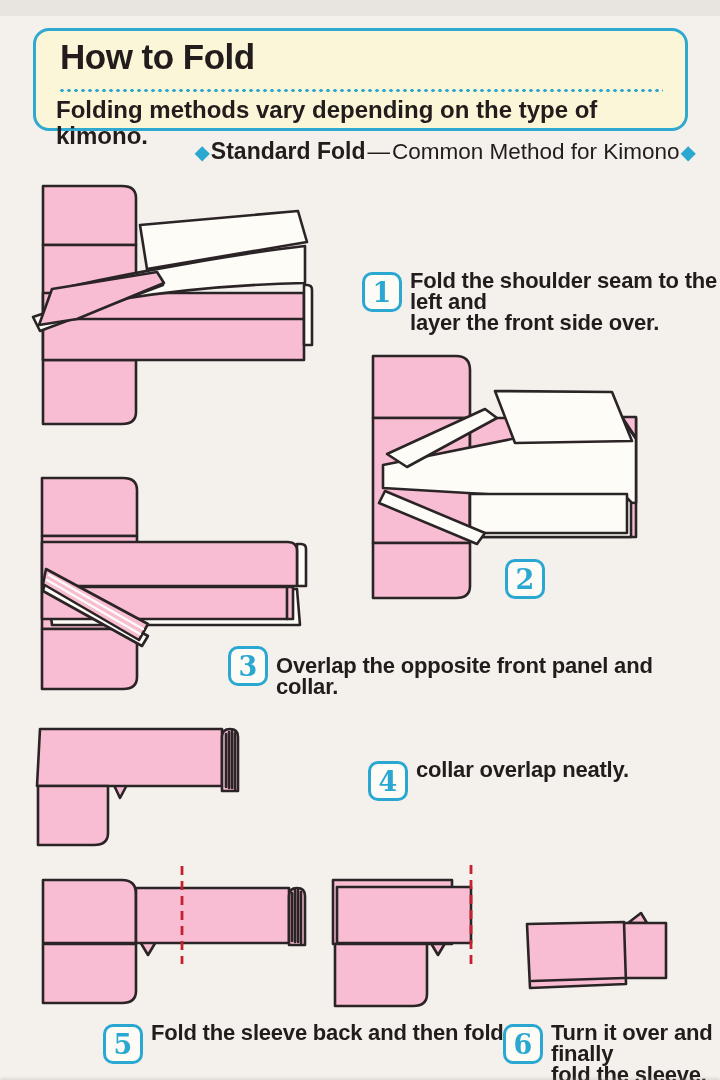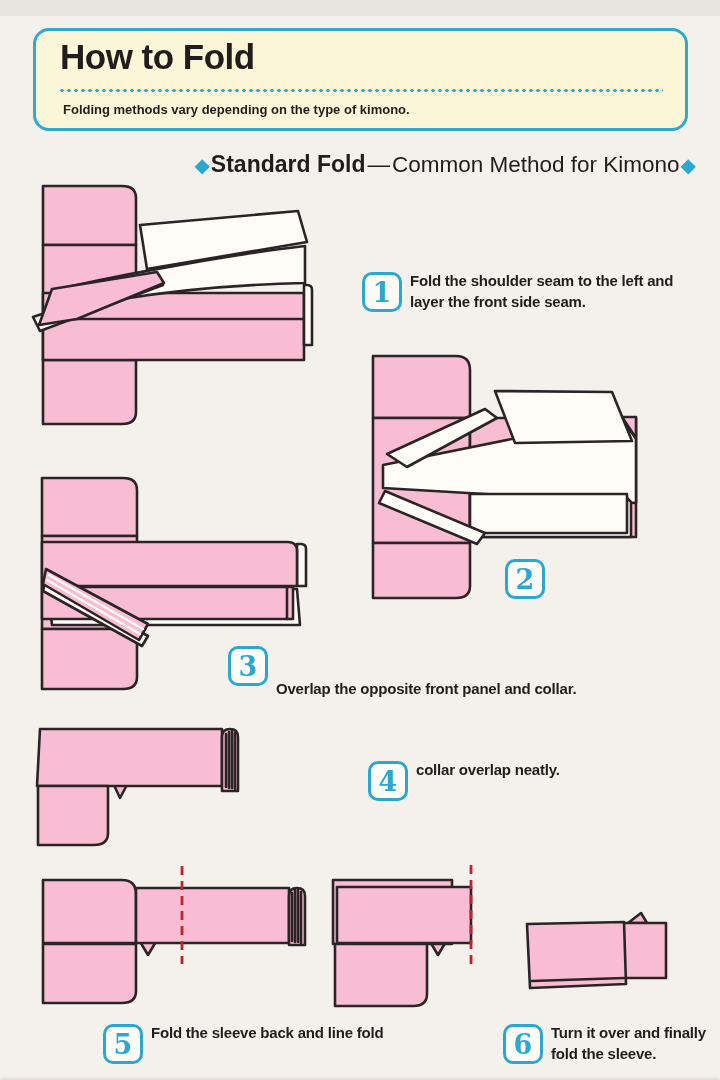--- a/index.html
+++ b/index.html
@@ -5,32 +5,32 @@
   html,body{margin:0;padding:0;background:#e8e5e0;font-family:"Liberation Sans",sans-serif;}
   .poster{position:relative;width:720px;height:1080px;margin:16px auto;background:var(--page-bg,#f4f1ec);overflow:hidden;color:var(--text,#221c1c);}
   .abs{position:absolute;}
   
   .header-box{position:absolute;left:33px;top:12px;width:655px;height:103px;background:var(--header-bg,#fbf6d8);
     border:3.5px solid var(--header-border,#2fa9cf);border-radius:16px;box-sizing:border-box;}
   .page-title{position:absolute;left:24px;top:5px;font-size:35px;font-weight:700;letter-spacing:-0.5px;line-height:42px;}
   .dotted{position:absolute;left:24px;right:22px;top:57px;height:5px;
     background-image:radial-gradient(circle at 2px 2.5px,var(--header-border,#2fa9cf) 1.6px,rgba(0,0,0,0) 1.9px);
     background-size:7px 5px;background-repeat:repeat-x;}
-  .subtitle{position:absolute;left:27px;top:66px;font-size:13px;font-weight:700;line-height:26px;}
+  .subtitle{position:absolute;left:20px;top:66px;font-size:24px;font-weight:700;line-height:26px;}
   
-  .section-heading{position:absolute;left:0;top:131px;width:697px;text-align:right;font-size:23px;line-height:34px;white-space:nowrap;}
+  .section-heading{position:absolute;left:0;top:118px;width:697px;text-align:right;font-size:23px;line-height:34px;white-space:nowrap;}
   .section-heading .bold{font-weight:700;}
   .section-heading .rest{font-weight:400;font-size:22.5px;}
   .section-heading .dash{font-weight:400;margin:0 2px;}
   .diamond{color:var(--accent-cyan,#2aa8d2);font-size:20px;margin:0 1px;}
   
   .badge{position:absolute;width:40px;height:40px;box-sizing:border-box;border:3px solid var(--accent-cyan,#2aa8d2);
     border-radius:10px;background:#fdfbf5;display:flex;align-items:center;justify-content:center;
     font-family:"DejaVu Serif",serif;font-weight:700;font-size:27px;color:var(--accent-cyan,#2aa8d2);line-height:1;}
-  .steptext{position:absolute;font-size:15px;font-weight:700;line-height:21px;letter-spacing:-0.2px;}
+  .steptext{position:absolute;font-size:22px;font-weight:700;line-height:21px;letter-spacing:-0.2px;}
   
   .shape{stroke:var(--outline,#2b2427);stroke-width:2.6;stroke-linejoin:round;stroke-linecap:round;}
   .pk{fill:var(--kimono-pink,#f8bdd2);}
   .wh{fill:#fefcf6;}
   .nf{fill:none;}
   .inwh{stroke:#fdfbf5;stroke-width:2.4;fill:none;stroke-linecap:round;}
   .redline{stroke:var(--fold-line-red,#c5202e);stroke-width:2.8;stroke-dasharray:9 6;fill:none;}
   .page-edge-shadow{position:absolute;left:0;top:1062px;width:720px;height:6px;background:rgba(150,140,128,0.22);filter:blur(1.5px);}
 </style>
 </head>
@@ -121,46 +121,46 @@
     <path class="shape pk" d="M101,14 H144 V69 H101 Z"></path>
     <path class="shape pk" d="M5,15 L102,13 L104,75 L8,79 Z"></path>
     <path class="shape nf" d="M10,72 L102,69"></path>
   </svg>
 
   <div class="badge" style="left:362px;top:256px">
     <span>1</span>
     </div>
   <div class="steptext" style="left:410px;top:254px">
     <div>Fold the shoulder seam to the left and</div>
-    <div>layer the front side seam.</div>
+    <div>layer the front side over.</div>
   </div>
 
   <div class="badge" style="left:505px;top:543px">
     <span>2</span>
     </div>
 
   <div class="badge" style="left:228px;top:630px">
     <span>3</span>
     </div>
-  <div class="steptext" style="left:276px;top:662px">
+  <div class="steptext" style="left:276px;top:639px">
     <div>Overlap the opposite front panel and collar.</div>
   </div>
 
   <div class="badge" style="left:368px;top:745px">
     <span>4</span>
     </div>
   <div class="steptext" style="left:416px;top:743px">
     <div>collar overlap neatly.</div>
   </div>
 
   <div class="badge" style="left:103px;top:1008px">
     <span>5</span>
     </div>
   <div class="steptext" style="left:151px;top:1006px">
-    <div>Fold the sleeve back and line fold</div>
+    <div>Fold the sleeve back and then fold</div>
   </div>
 
   <div class="badge" style="left:503px;top:1008px">
     <span>6</span>
     </div>
   <div class="steptext" style="left:551px;top:1006px">
     <div>Turn it over and finally</div>
     <div>fold the sleeve.</div>
   </div>
 

